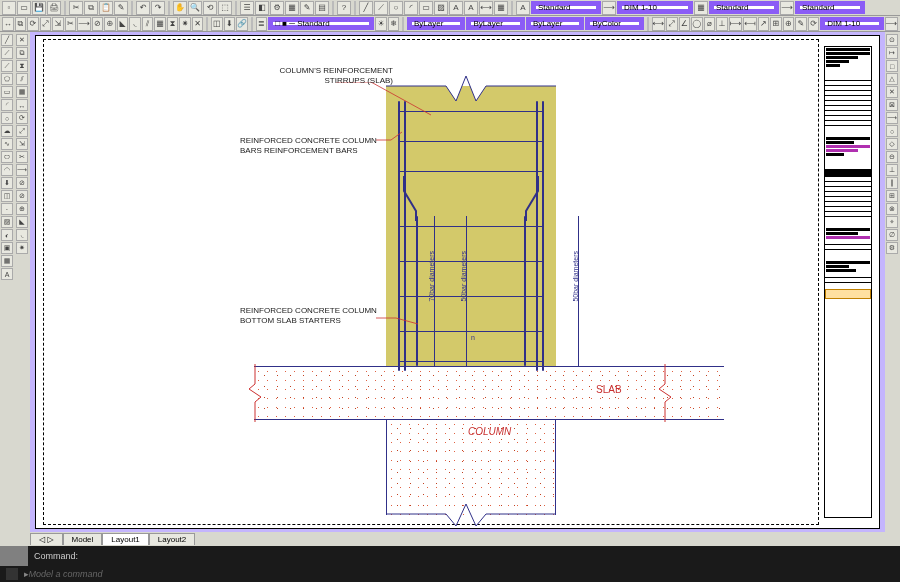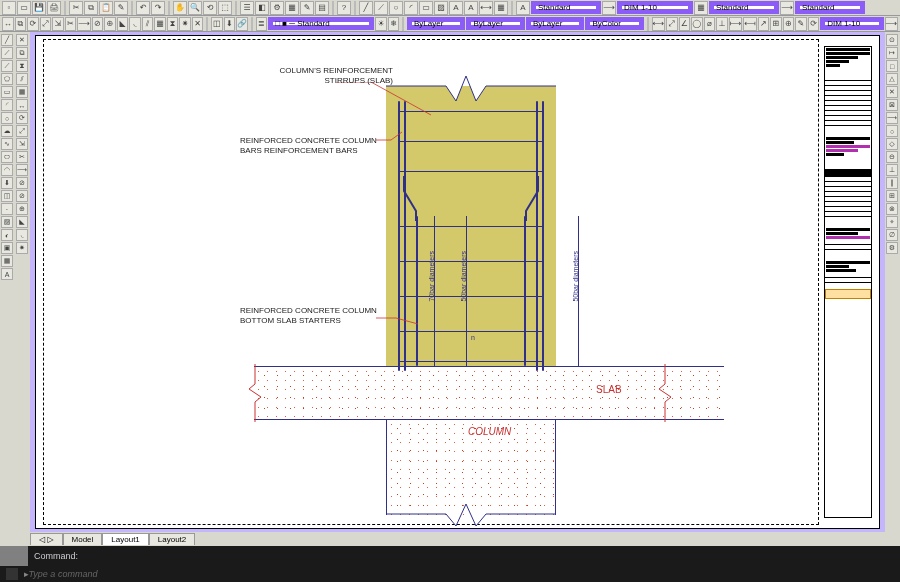--- a/index.html
+++ b/index.html
@@ -506,14 +506,14 @@
   <span class="tab active">Layout1</span>
   <span class="tab">Layout2</span>
 </div>
 
 <div class="cmdline">
   <span>Command:</span>
 </div>
 <div class="cmd-input">
   <span class="cmd-mark"></span>
   <span>▸ </span>
-  <span style="color:#666;font-style:italic">Type a command</span>
+  <span style="color:#666;font-style:italic">Model a command</span>
 </div>
 
 </body></html>

